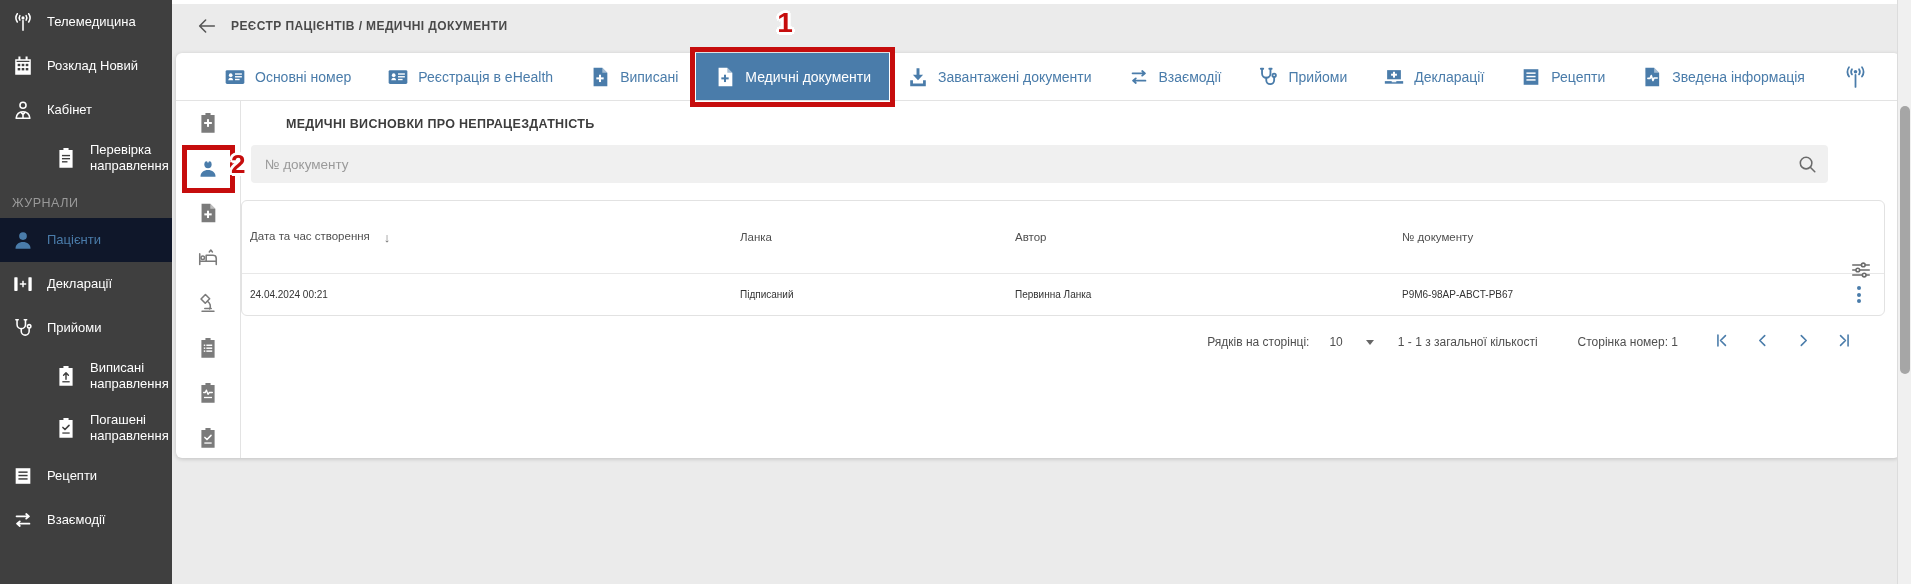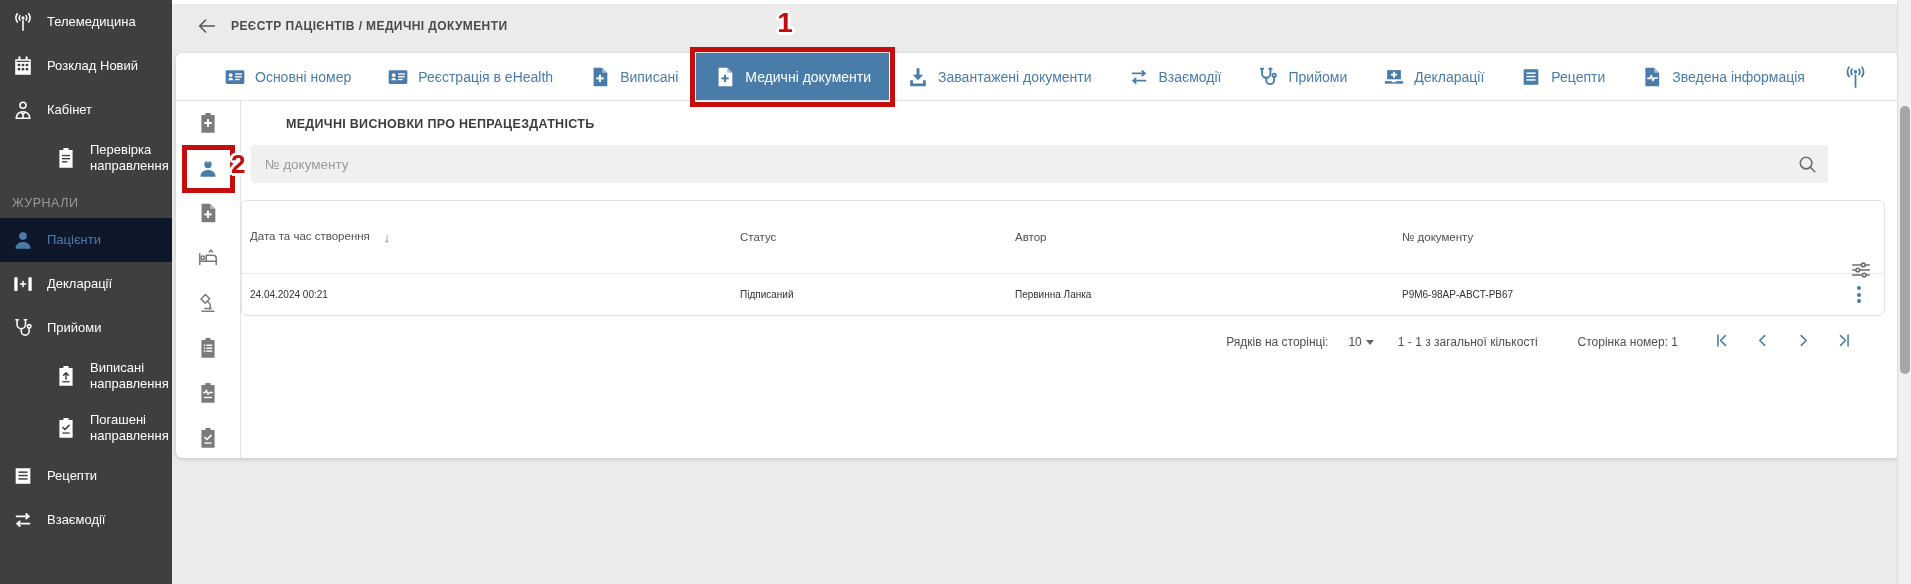--- a/index.html
+++ b/index.html
@@ -61,21 +61,21 @@
   .thead{height:72px;border-bottom:1px solid #e8e8e8;font-size:11.5px;color:#4f4f4f;}
   .tbody{height:41px;font-size:10px;color:#333;cursor:pointer;}
   .cell{padding-left:8px;display:flex;align-items:flex-start;gap:14px;}
   .sort-arrow{color:#6f6f6f;font-size:13px;}
   .kebab{display:flex;flex-direction:column;gap:2.5px;align-items:center;justify-content:center;
          width:30px;height:30px;cursor:pointer;background:none;border:none;padding:0;}
   .kebab i{width:4px;height:4px;border-radius:50%;background:#4a7caa;}
 
   .pagination{display:flex;align-items:center;justify-content:flex-end;gap:10px;margin-top:9px;
               padding-right:40px;font-size:12px;color:#4f4f4f;height:34px;}
-  .rpp-select{display:flex;align-items:center;gap:4px;margin:0 14px 0 10px;cursor:pointer;}
+  .rpp-select{display:flex;align-items:center;gap:23px;margin:0 14px 0 10px;cursor:pointer;}
   .caret{width:0;height:0;border-left:4.5px solid transparent;border-right:4.5px solid transparent;
          border-top:5px solid #666;}
   .range-lbl{margin-right:30px;}
   .page-lbl{margin-right:18px;}
   .nav-btn{background:none;border:none;padding:0;margin:0 6px;cursor:pointer;color:#4a7caa;}
   .nav-btn svg{width:19px;height:19px;}
   .nav-btn .sic{stroke-width:2;}
 
   
   .scrollbar{position:absolute;right:0;top:0;width:13px;height:584px;background:#f0f0f0;border-left:1px solid #dcdcdc;}
@@ -408,21 +408,21 @@
         </svg>
     </button>
 
     <div class="table">
       <div class="trow thead">
         <div class="cell">
           <span>Дата та час створення</span>
           <span class="sort-arrow">↓</span>
         </div>
         <div class="cell">
-            <span>Статус</span>
+            <span>Ланка</span>
           </div>
         <div class="cell">
             <span>Автор</span>
           </div>
         <div class="cell">
             <span>№ документу</span>
           </div>
         <div class="cell"></div>
       </div>
       <div class="trow tbody">

